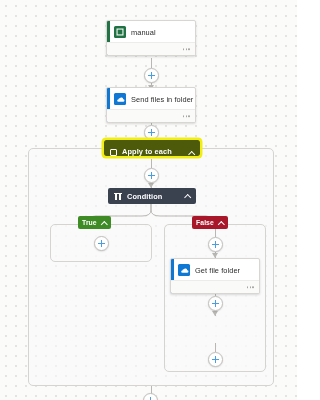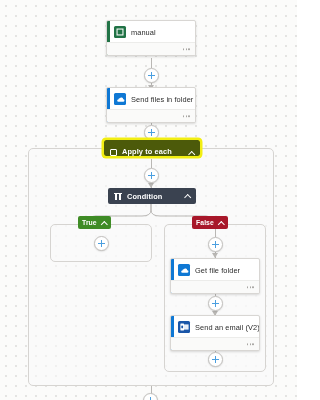--- a/index.html
+++ b/index.html
@@ -332,38 +332,18 @@
       <span class="ellipsis-icon">
           <i></i>
           <i></i>
           <i></i>
         </span>
     </div>
   </div>
 
   <div class="plus" style="left:208px; top:296px;"></div>
 
-  <div class="node" style="left:170px; top:315px;">
-    <div class="node-accent" style="background:#0f78d4;"></div>
-    <div class="node-head">
-      <span class="node-icon" style="background:#1a56a8;">
-        <svg width="9" height="8" viewBox="0 0 9 8">
-            <rect x="3.6" y="1.4" width="5" height="5.2" fill="#ffffff" opacity="0.9"></rect>
-            <rect x="0.4" y="0.6" width="3.6" height="6.8" rx="0.4" fill="#ffffff"></rect>
-            <ellipse cx="2.2" cy="4" rx="1" ry="1.4" fill="#1a56a8"></ellipse>
-          </svg>
-      </span>
-      <span class="node-title">Send an email (V2)</span>
-    </div>
-    <div class="node-foot">
-      <span class="ellipsis-icon">
-          <i></i>
-          <i></i>
-          <i></i>
-        </span>
-    </div>
-  </div>
 
   <div class="plus" style="left:208px; top:352px;"></div>
 
   <div class="plus bottom-plus-clip"></div>
 
 </div>
 
 </body></html>

